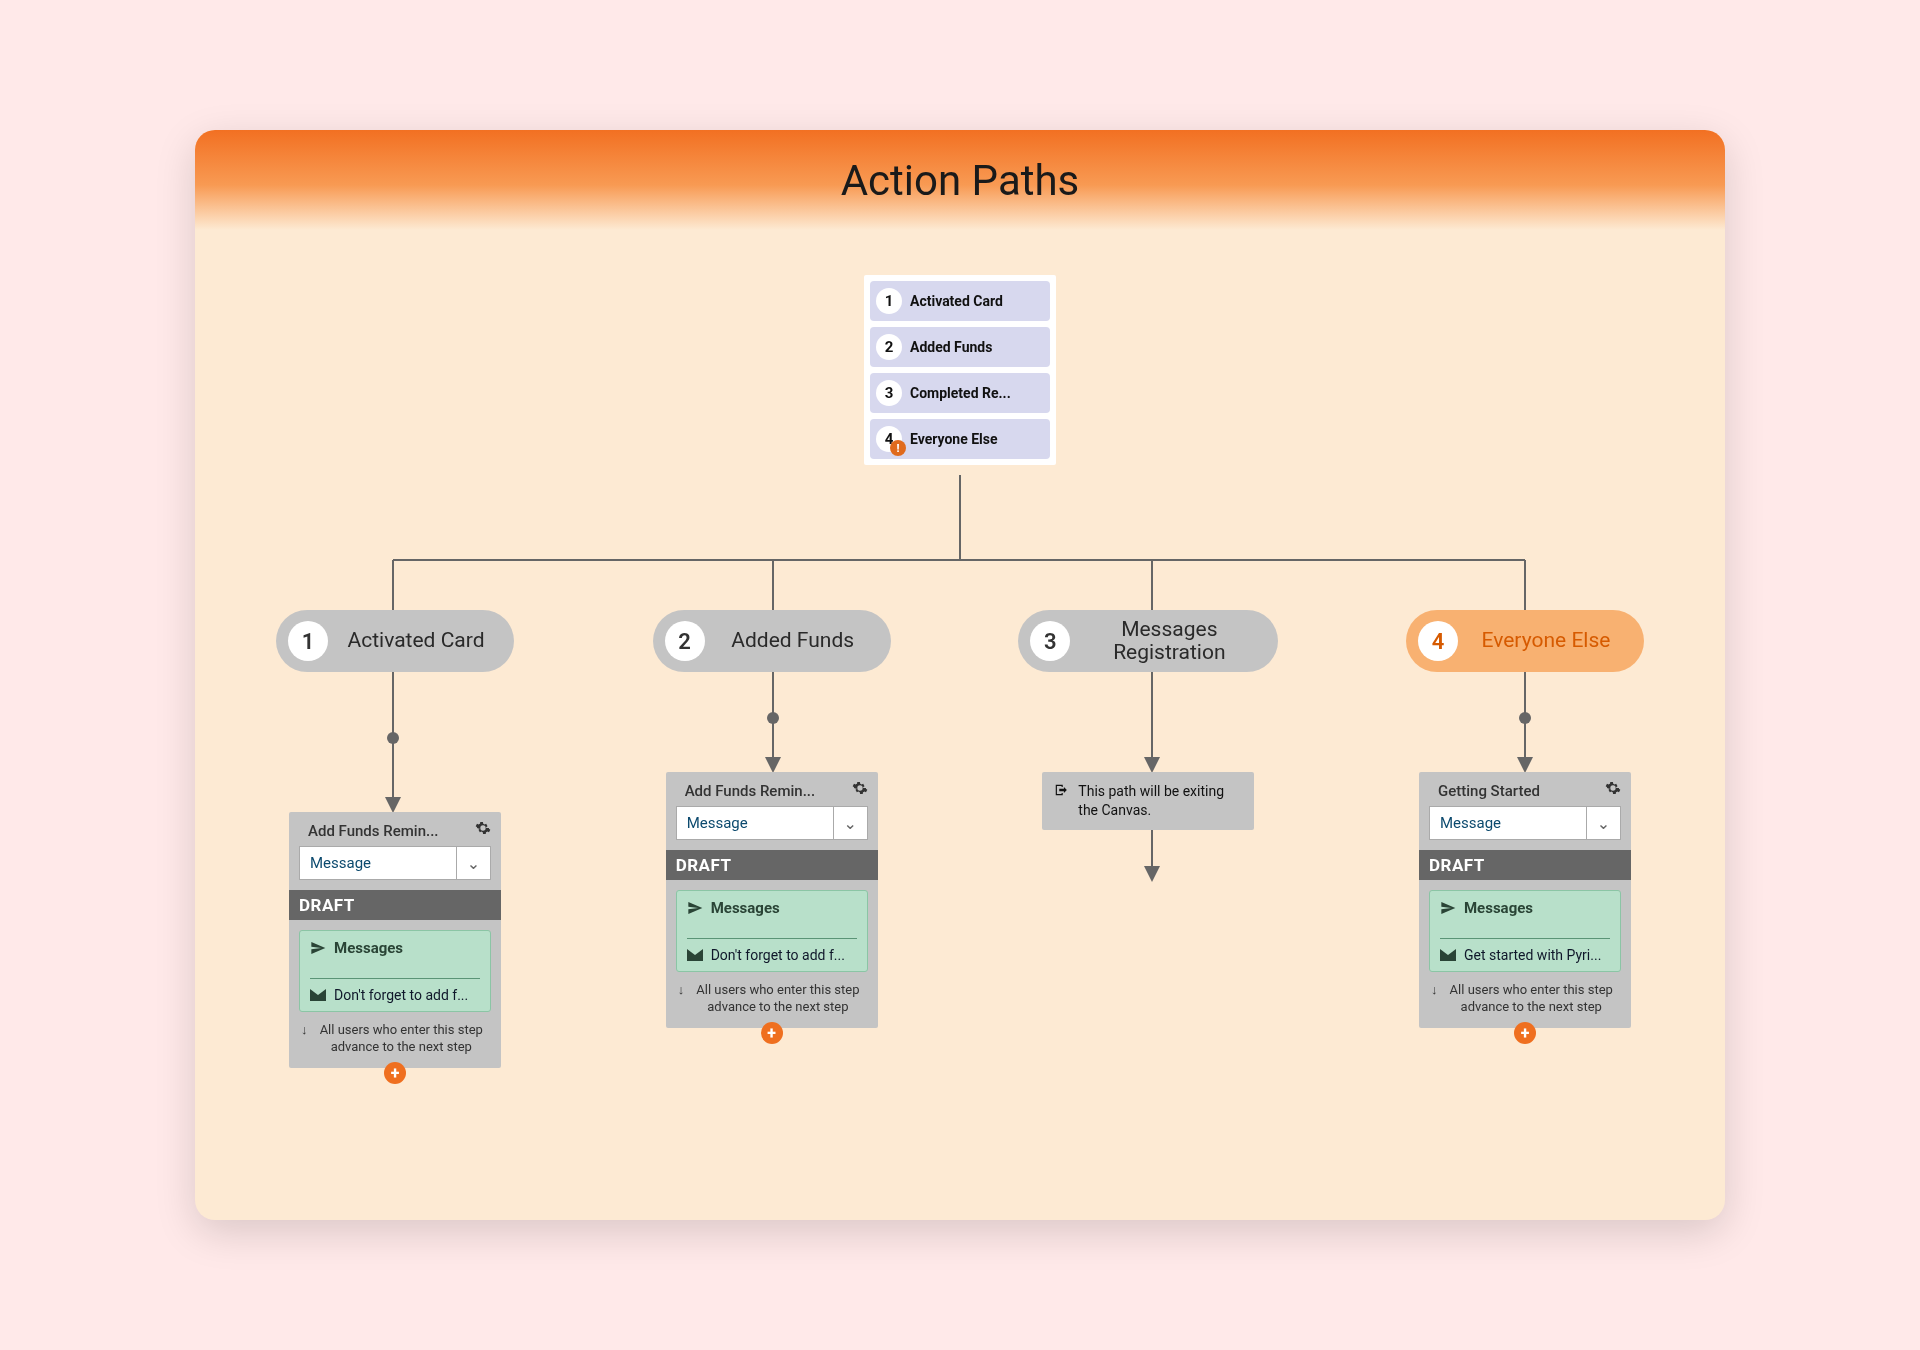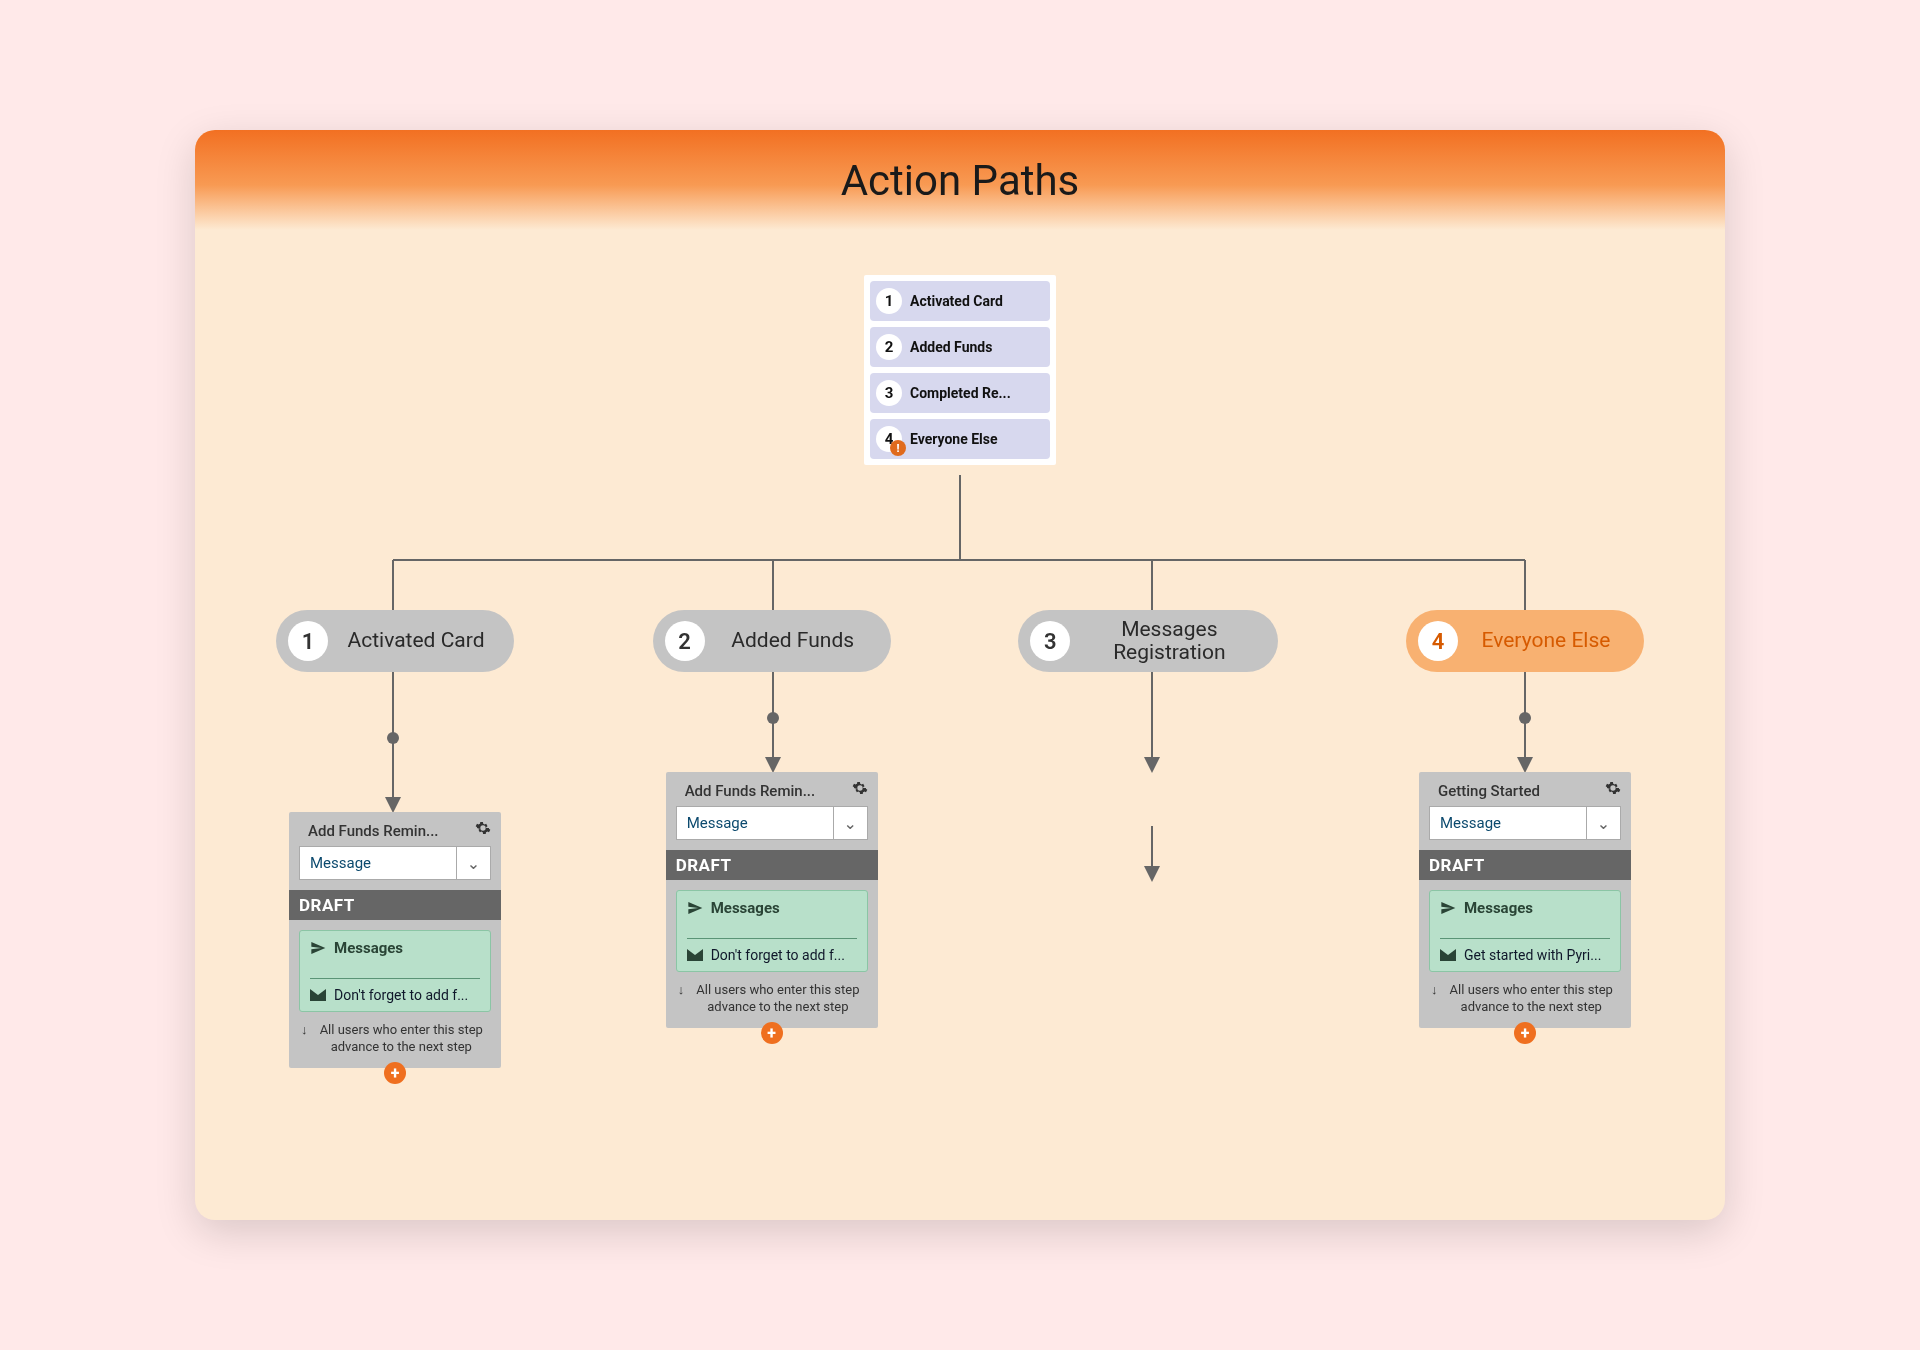--- a/index.html
+++ b/index.html
@@ -445,20 +445,28 @@
           </div>
         </div>
         <div class="plus-dot">+</div>
       </div>
 
       <div class="path-col">
         <div class="pill">
           <div class="pill-num">3</div>
           <div class="pill-label">Messages Registration</div>
         </div>
+        <div class="exit-card">
+          <span class="exit-icon">
+            <svg width="14" height="16" viewBox="0 0 24 24" fill="#111">
+                <path d="M3 3h12v4h-2V5H5v14h8v-2h2v4H3V3zm14 4l5 5-5 5v-3H9v-4h8V7z"></path>
+              </svg>
+          </span>
+          <span class="exit-text">This path will be exiting the Canvas.</span>
+        </div>
       </div>
 
       <div class="path-col">
         <div class="pill active">
           <div class="pill-num">4</div>
           <div class="pill-label">Everyone Else</div>
         </div>
         <div class="step-card">
           <div class="card-head">
             <div class="card-title">Getting Started</div>

